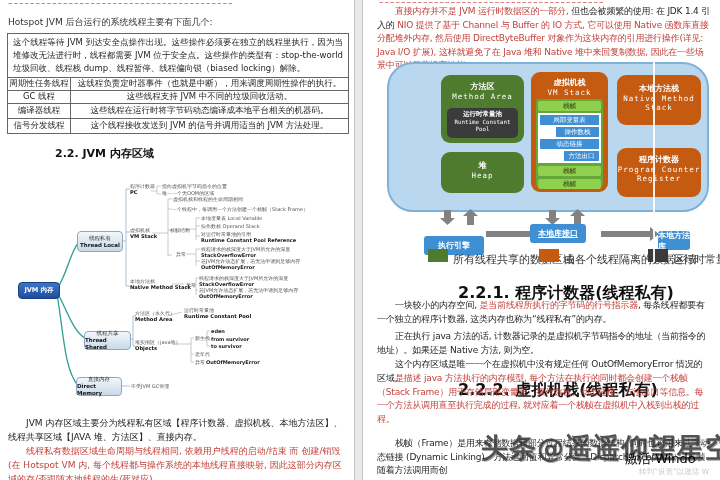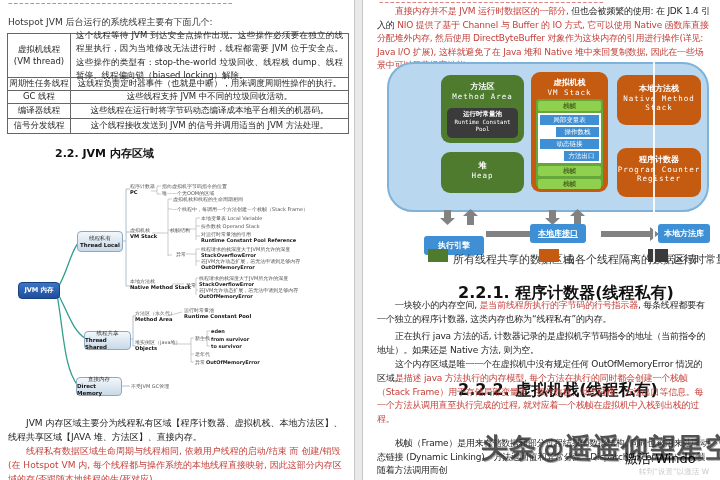--- a/index.html
+++ b/index.html
@@ -72,24 +72,20 @@
 <body>
 
 <div class="page" id="page-left">
 
   <div class="clip-line" style="top:-2px;left:8px;width:230px;">–––––––––––––––––––––––––––––––––––––––––</div>
 
   <div class="abs intro">Hotspot JVM 后台运行的系统线程主要有下面几个:</div>
 
   <div class="abs tbl">
     <div class="trow" style="height:43px;">
-      <div class="tc">
-          <div>虚拟机线程</div>
-          <div>(VM thread)</div>
-        </div>
       <div class="td just">这个线程等待 JVM 到达安全点操作出现。这些操作必须要在独立的线程里执行，因为当堆修改无法进行时，线程都需要 JVM 位于安全点。这些操作的类型有：stop-the-world 垃圾回收、线程栈 dump、线程暂停、线程偏向锁（biased locking）解除。</div>
     </div>
     <div class="trow" style="height:12px;">
       <div class="tc">周期性任务线程</div>
       <div class="td">这线程负责定时器事件（也就是中断），用来调度周期性操作的执行。</div>
     </div>
     <div class="trow" style="height:12px;">
       <div class="tc">GC 线程</div>
       <div class="td">这些线程支持 JVM 中不同的垃圾回收活动。</div>
     </div>
@@ -259,21 +255,21 @@
           <rect x="187" y="154" width="7" height="9"></rect>
         <rect x="99" y="169" width="50" height="6"></rect>
           <polygon points="149,165 149,179 158,172"></polygon>
         <rect x="214" y="169" width="49" height="6"></rect>
           <polygon points="263,165 263,179 272,172"></polygon>
       </g>
     </svg>
 
     <div class="abs bluebox" style="left:37px;top:174px;width:60px;height:19px;">执行引擎</div>
     <div class="abs bluebox" style="left:143px;top:162px;width:56px;height:19px;text-decoration:underline;">本地库接口</div>
-    <div class="abs bluebox" style="left:271px;top:162px;width:52px;height:19px;">本地方法库</div>
+    <div class="abs bluebox" style="left:271px;top:169px;width:32px;height:19px;">本地方法库</div>
 
     <div class="abs legend-sw" style="left:41px;top:187px;background:#4f7b2f;"></div>
     <div class="abs legend-tx" style="left:66px;top:190px;">所有线程共享的数据区域</div>
     <div class="abs legend-sw" style="left:152px;top:187px;background:#c55a11;"></div>
     <div class="abs legend-tx" style="left:177px;top:190px;">由各个线程隔离的数据区域</div>
     <div class="abs legend-sw" style="left:261px;top:187px;background:#3b3b3b;"></div>
     <div class="abs legend-tx" style="left:285px;top:190px;">运行时常量池</div>
 
     <div class="abs" style="left:266px;top:0;width:2px;height:200px;background:rgba(255,255,255,0.9);"></div>
   </div>

